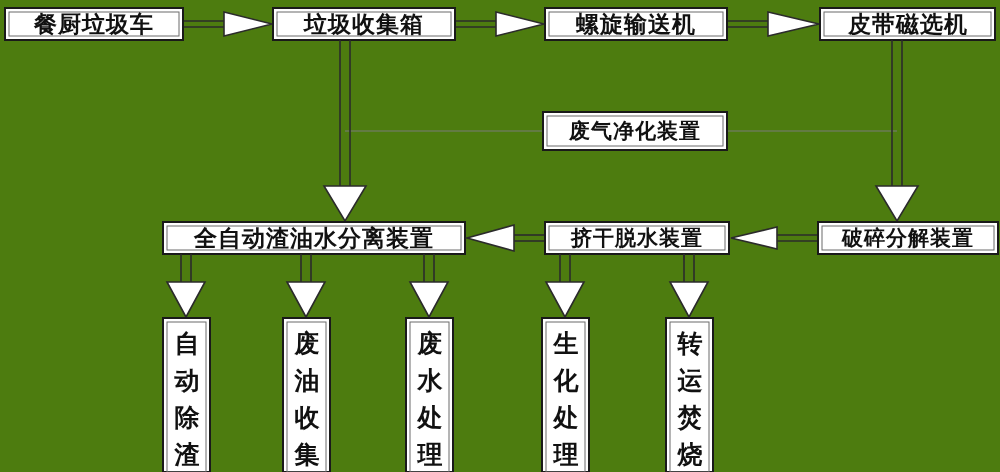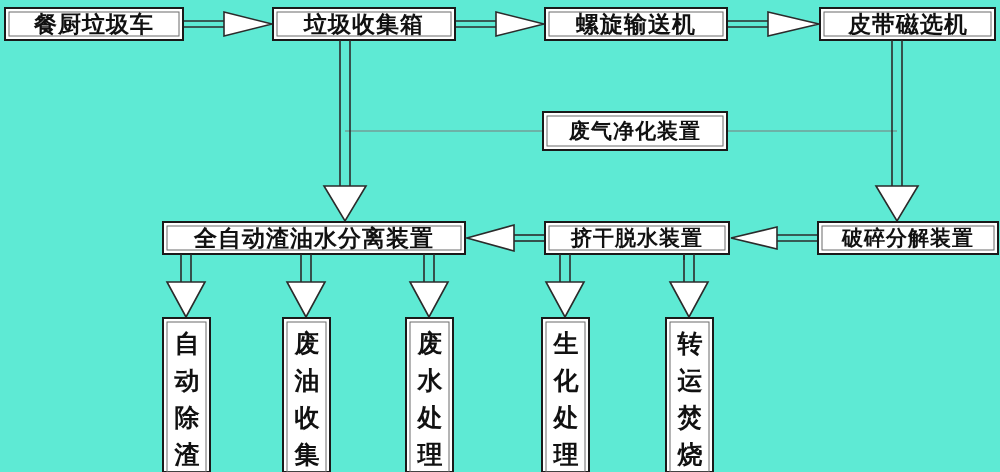--- a/index.html
+++ b/index.html
@@ -4,21 +4,21 @@
 <style>
   html, body {
     margin: 0;
     padding: 0;
     background: #ffffff;
   }
   #canvas {
     position: relative;
     width: 1000px;
     height: 472px;
-    background: #5eead4;
+    background: #4d7c0f;
     overflow: hidden;
     font-family: "DejaVu Sans", "Liberation Sans", sans-serif;
   }
   svg.flow {
     position: absolute;
     top: 0;
     left: 0;
     width: 1000px;
     height: 472px;
   }

